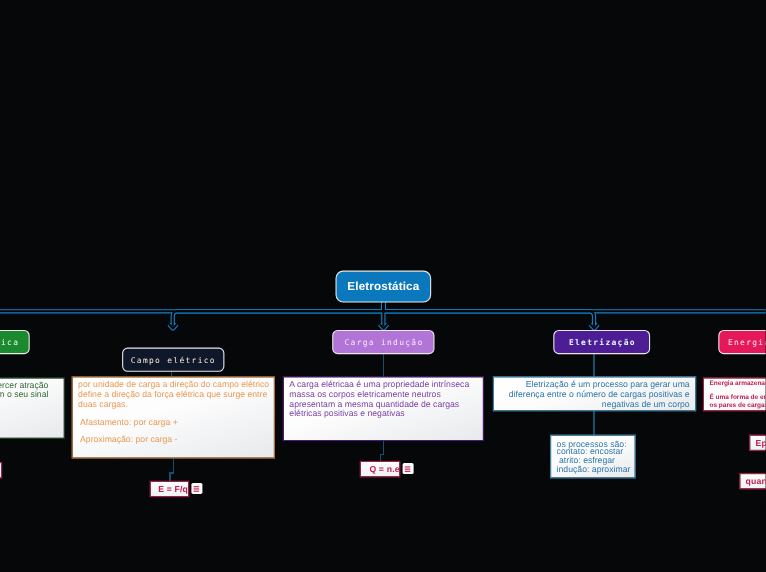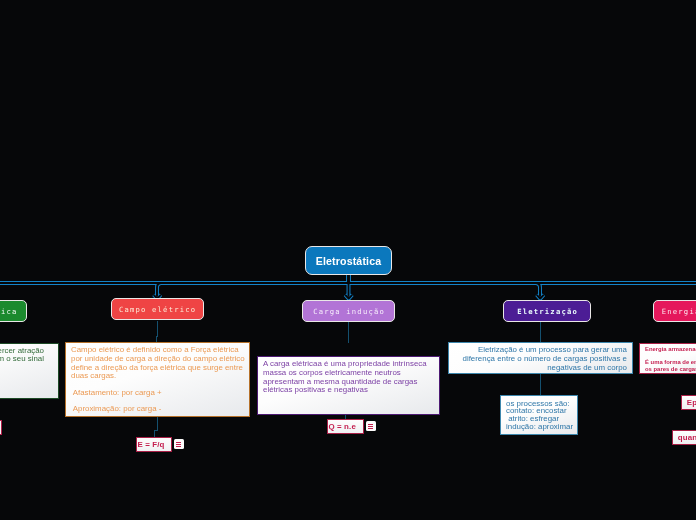--- a/index.html
+++ b/index.html
@@ -20,21 +20,21 @@
 
   .note{position:absolute;box-sizing:border-box;
         background:linear-gradient(163deg,#ffffff 0%,#fdfdfd 42%,#e7e9ec 100%);
         border:1px solid #888;padding:3px 5px 3px 5px;
         font-size:7.9px;line-height:8.8px;overflow:hidden;}
   .note div{white-space:pre;}
   .note div.blank{line-height:7.6px;}
 
   .chip{position:absolute;box-sizing:border-box;
         background:linear-gradient(180deg,#fdfdfd 0%,#f0f1f3 100%);
-        display:flex;align-items:center;justify-content:flex-start;
+        display:flex;align-items:center;justify-content:flex-end;
         font-weight:bold;font-size:7.9px;letter-spacing:0.15px;
         white-space:nowrap;overflow:hidden;}
 
   .noteicon{position:absolute;box-sizing:border-box;background:#fbfbfb;
             border-radius:1.5px;}
   .noteicon i{display:block;position:absolute;left:2.2px;height:1.3px;width:5.4px;}
 </style>
 </head>
 <body>
 
@@ -79,45 +79,44 @@
     <div class="topic lvl2" style="left: -66px; top: 300px; width: 93px; height: 22px; background: rgb(27, 138, 46); color: rgb(242, 251, 243); justify-content: flex-end; padding-right: 8.5px;">
       <span>Força elétrica</span>
     </div>
     <div class="note" style="left: -126px; top: 343px; width: 185px; height: 56px; border-color: rgb(29, 74, 38); color: rgb(51, 107, 58); font-size: 7.9px; line-height: 7.8px; text-align: right; padding-right: 14px;">
       <div>ercer atração</div>
       <div>m o seu sinal</div>
     </div>
     <div class="chip" style="left: -34px; top: 420px; width: 36px; height: 15px; border: 1.8px solid rgb(176, 31, 74); color: rgb(196, 29, 78);">
       <span></span>
     </div>
-    <div class="topic lvl2" style="left: 110.5px; top: 298px; width: 93px; height: 22px; background: #ef4444; color: rgb(253, 235, 216);">
+    <div class="topic lvl2" style="left: 110.5px; top: 316px; width: 93px; height: 22px; background: #0f172a; color: rgb(253, 235, 216);">
       <span>Campo elétrico</span>
     </div>
     <div class="note" style="left: 65px; top: 342px; width: 185px; height: 75px; border-color: rgb(181, 113, 42); color: rgb(235, 154, 84); font-size: 7.9px; line-height: 8.8px;">
-      <div>Campo elétrico é definido como a Força elétrica</div>
       <div>por unidade de carga a direção do campo elétrico</div>
       <div>define a direção da força elétrica que surge entre</div>
       <div>duas cargas.</div>
       <div class="blank">&nbsp;</div>
       <div> Afastamento: por carga +</div>
       <div class="blank">&nbsp;</div>
       <div> Aproximação: por carga -</div>
     </div>
     <div class="chip" style="left: 136.4px; top: 436.9px; width: 35.6px; height: 14.8px; border: 1.8px solid rgb(168, 31, 70); color: rgb(196, 29, 78);">
       <span>E = F/q</span>
     </div>
     <div class="noteicon" style="left: 173.5px; top: 438.9px; width: 10px; height: 10px;">
       <i style="top: 2.7px; background: rgb(196, 29, 78);"></i>
       <i style="top: 4.8px; background: rgb(196, 29, 78);"></i>
       <i style="top: 6.9px; background: rgb(196, 29, 78);"></i>
     </div>
     <div class="topic lvl2" style="left: 302px; top: 300px; width: 93px; height: 22px; background: rgb(178, 116, 214); color: rgb(247, 238, 252);">
       <span>Carga indução</span>
     </div>
-    <div class="note" style="left: 257px; top: 356px; width: 183px; height: 59px; border-color: rgb(77, 26, 115); color: rgb(123, 63, 164); font-size: 7.9px; line-height: 8.8px;">
+    <div class="note" style="left: 257px; top: 342px; width: 183px; height: 59px; border-color: rgb(77, 26, 115); color: rgb(123, 63, 164); font-size: 7.9px; line-height: 8.8px;">
       <div>A carga elétricaa é uma propriedade intrínseca</div>
       <div>massa os corpos eletricamente neutros</div>
       <div>apresentam a mesma quantidade de cargas</div>
       <div>elétricas positivas e negativas</div>
     </div>
     <div class="chip" style="left: 327.4px; top: 419.1px; width: 37px; height: 15.4px; border: 1.8px solid rgb(168, 31, 70); color: rgb(196, 29, 78);">
       <span>Q = n.e</span>
     </div>
     <div class="noteicon" style="left: 365.9px; top: 421.1px; width: 10px; height: 10px;">
       <i style="top: 2.7px; background: rgb(196, 29, 78);"></i>

